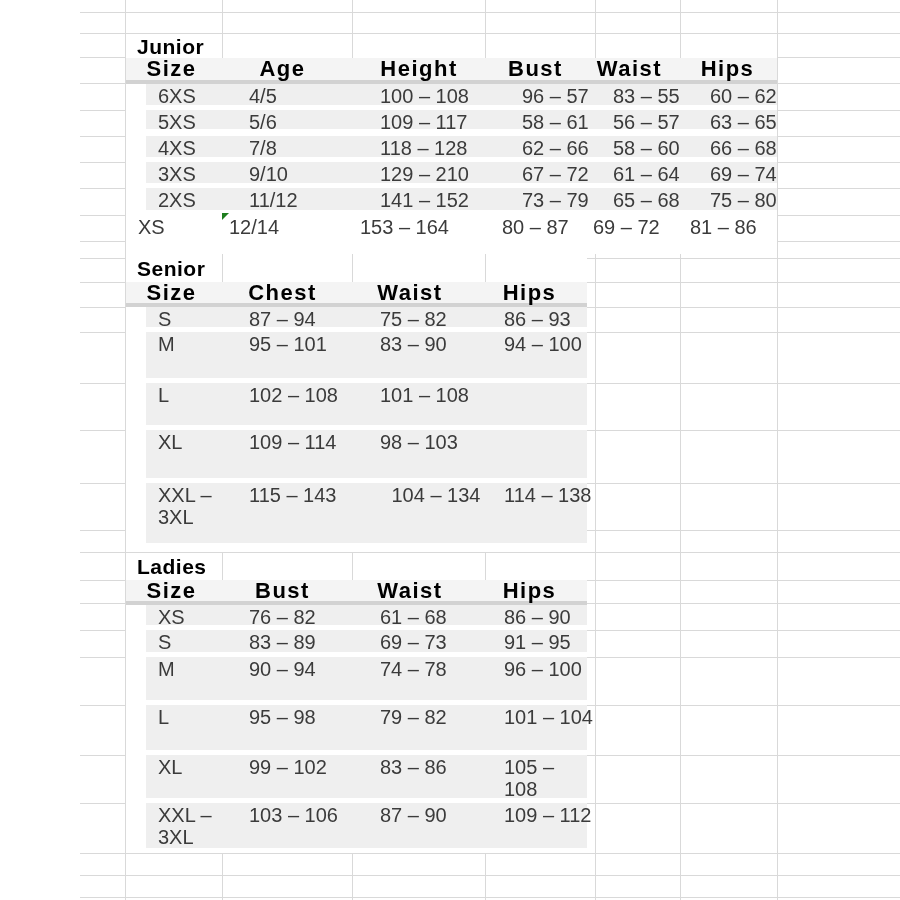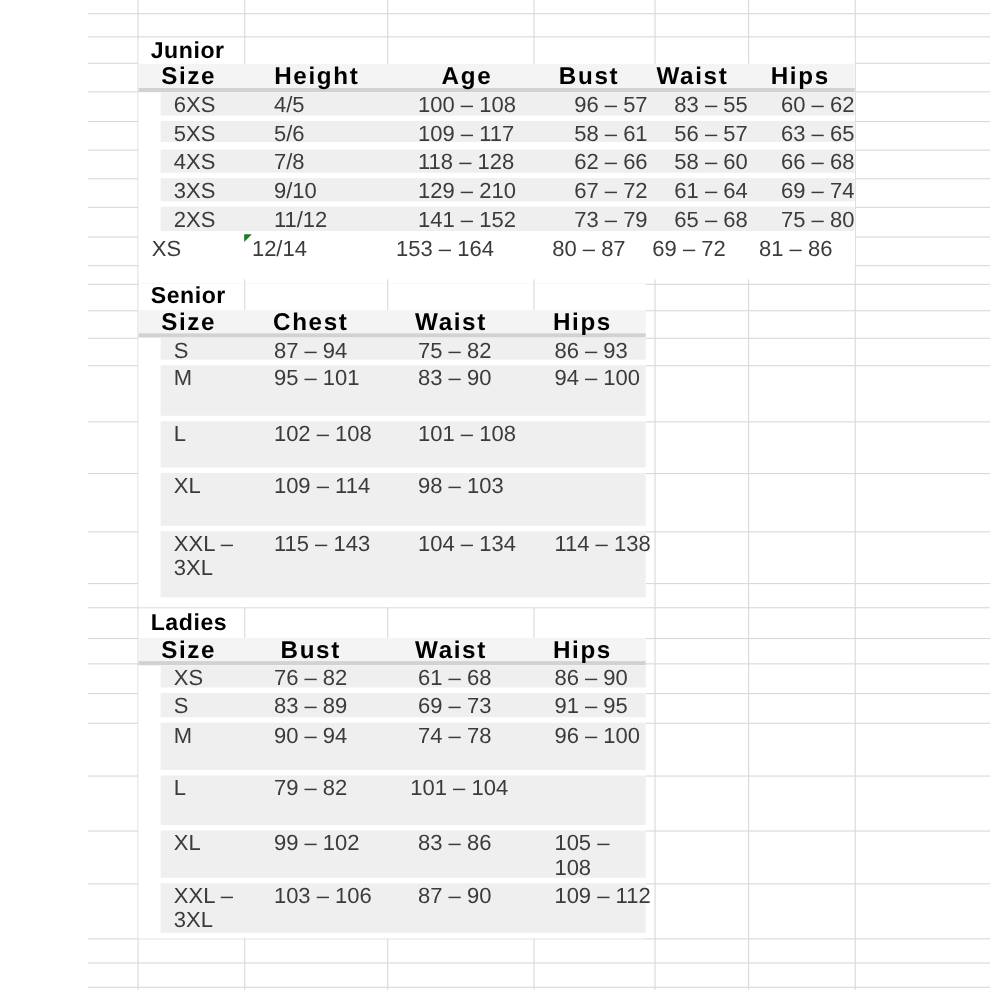--- a/index.html
+++ b/index.html
@@ -79,22 +79,22 @@
       <div class="gline" style="left: 80px; top: 803px; width: 820px; height: 1px;"></div>
       <div class="gline" style="left: 80px; top: 853px; width: 820px; height: 1px;"></div>
       <div class="gline" style="left: 80px; top: 875px; width: 820px; height: 1px;"></div>
       <div class="gline" style="left: 80px; top: 897px; width: 820px; height: 1px;"></div>
     </div>
 
   <section class="tbl" style="left:126px;top:36px;width:651px;height:218px;">
       <div class="label-row" style="height: 22px;"><span class="stub" style="left: 96px;"></span><span class="stub" style="left: 226px;"></span><span class="stub" style="left: 359px;"></span><span class="stub" style="left: 469px;"></span><span class="stub" style="left: 554px;"></span><span class="label-text">Junior</span></div>
       <div class="header-row" style="height: 22px;">
         <span class="hcell" style="width: 91px;">Size</span>
+        <span class="hcell" style="width: 131px;">Age</span>
         <span class="hcell" style="width: 142px;">Height</span>
-        <span class="hcell" style="width: 131px;">Age</span>
         <span class="hcell" style="width: 91px;">Bust</span>
         <span class="hcell" style="width: 97px;">Waist</span>
         <span class="hcell" style="width: 99px;">Hips</span>
       </div>
       <div class="sep"></div>
       <div class="row shaded" style="height: 26px;">
         <div class="rowband" style="height: 21px;">
           <span class="cell" style="width: 91px;">6XS</span>
           <span class="cell" style="width: 131px;">4/5</span>
           <span class="cell" style="width: 142px;">100 – 108</span>
@@ -192,21 +192,21 @@
           <span class="cell" style="width: 91px;">XL</span>
           <span class="cell" style="width: 131px;">109 – 114</span>
           <span class="cell" style="width: 124px;">98 – 103</span>
         </div>
       </div>
       <div class="row shaded" style="height: 65px;">
         <div class="rowband" style="height: 60px;">
           <span class="cell" style="width: 91px;">XXL –
 3XL</span>
           <span class="cell" style="width: 131px;">115 – 143</span>
-          <span class="cell" style="width: 124px;">104 – 134</span>
+          <span class="cell" style="width: 124px; text-align: center;">104 – 134</span>
           <span class="cell" style="width: 115px;">114 – 138</span>
         </div>
       </div>
     </section>
 
   <section class="tbl" style="left:126px;top:556px;width:461px;height:297px;">
       <div class="label-row" style="height: 24px;"><span class="stub" style="left: 96px;"></span><span class="stub" style="left: 226px;"></span><span class="stub" style="left: 359px;"></span><span class="label-text">Ladies</span></div>
       <div class="header-row" style="height: 21px;">
         <span class="hcell" style="width: 91px;">Size</span>
         <span class="hcell" style="width: 131px;">Bust</span>
@@ -234,20 +234,21 @@
         <div class="rowband" style="height: 43px;">
           <span class="cell" style="width: 91px;">M</span>
           <span class="cell" style="width: 131px;">90 – 94</span>
           <span class="cell" style="width: 124px;">74 – 78</span>
           <span class="cell" style="width: 115px;">96 – 100</span>
         </div>
       </div>
       <div class="row shaded" style="height: 50px;">
         <div class="rowband" style="height: 45px;">
           <span class="cell" style="width: 91px;">L</span>
+          <span class="cell" style="width: 131px;">95 – 98</span>
           <span class="cell" style="width: 124px;">79 – 82</span>
           <span class="cell" style="width: 115px;">101 – 104</span>
         </div>
       </div>
       <div class="row shaded" style="height: 48px;">
         <div class="rowband" style="height: 43px;">
           <span class="cell" style="width: 91px;">XL</span>
           <span class="cell" style="width: 131px;">99 – 102</span>
           <span class="cell" style="width: 124px;">83 – 86</span>
           <span class="cell" style="width: 115px;">105 –

